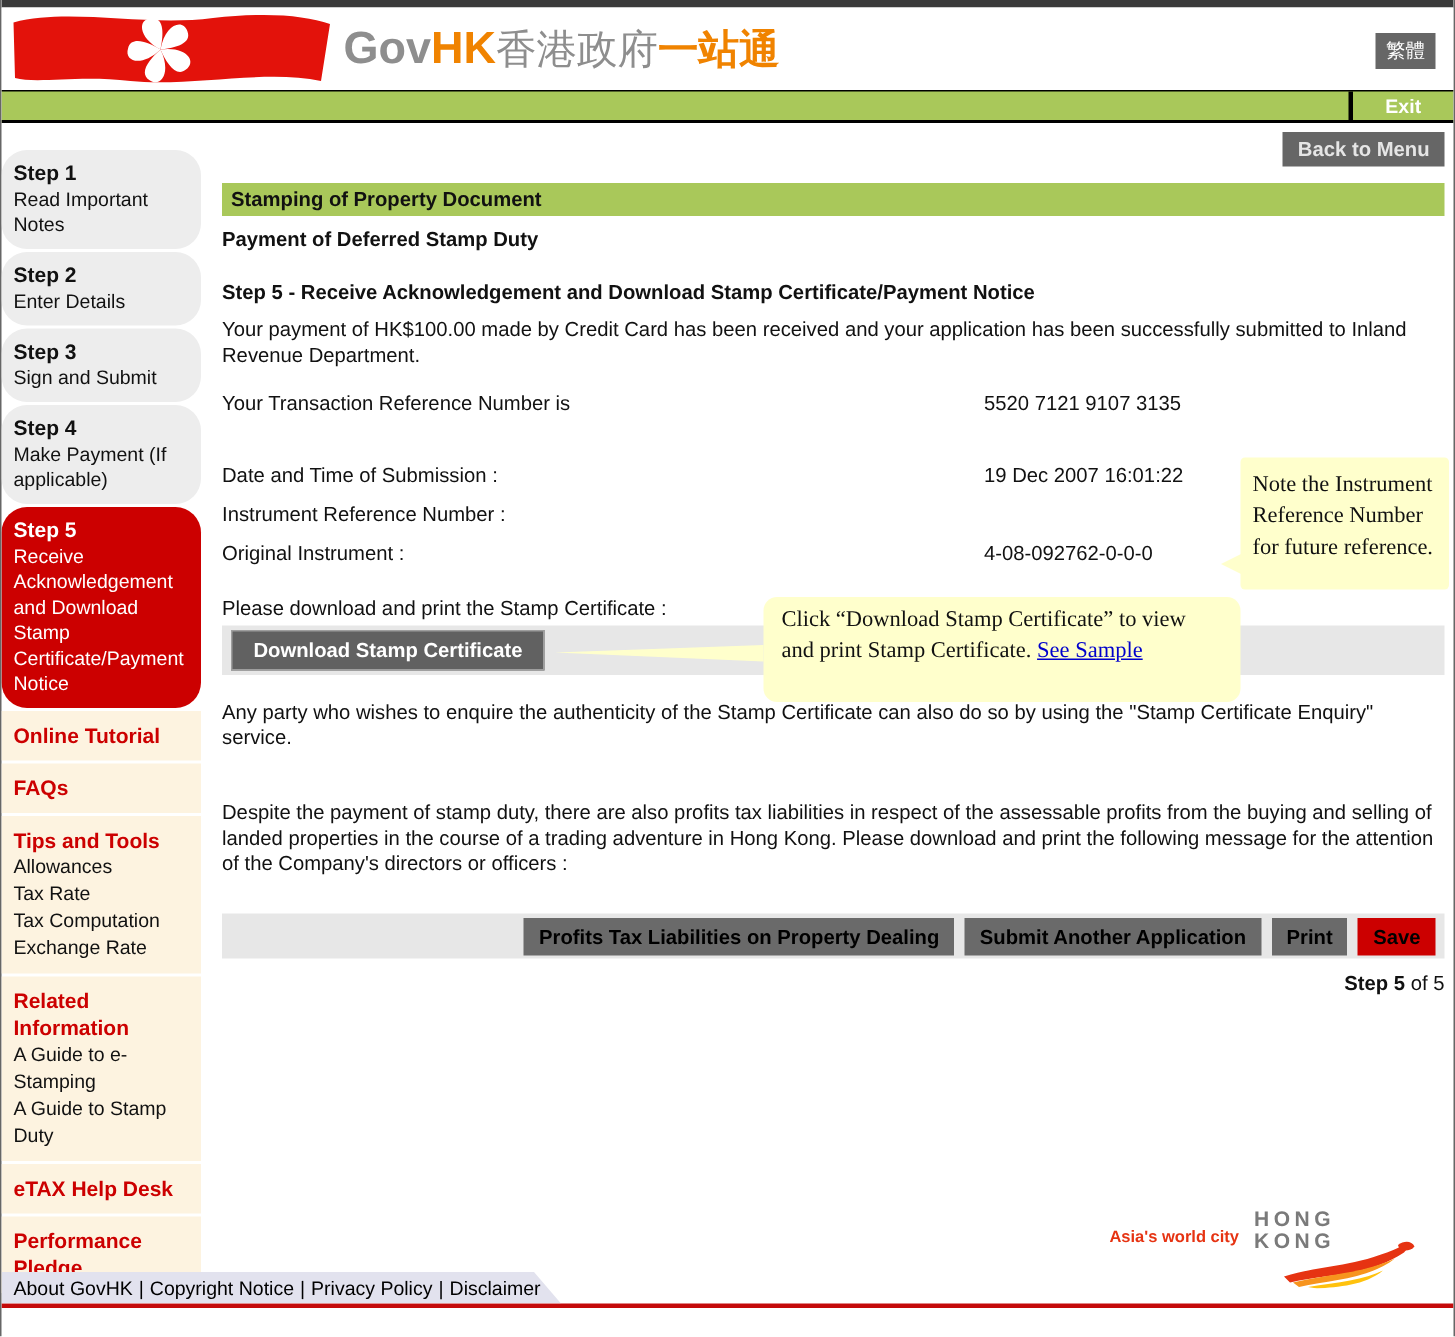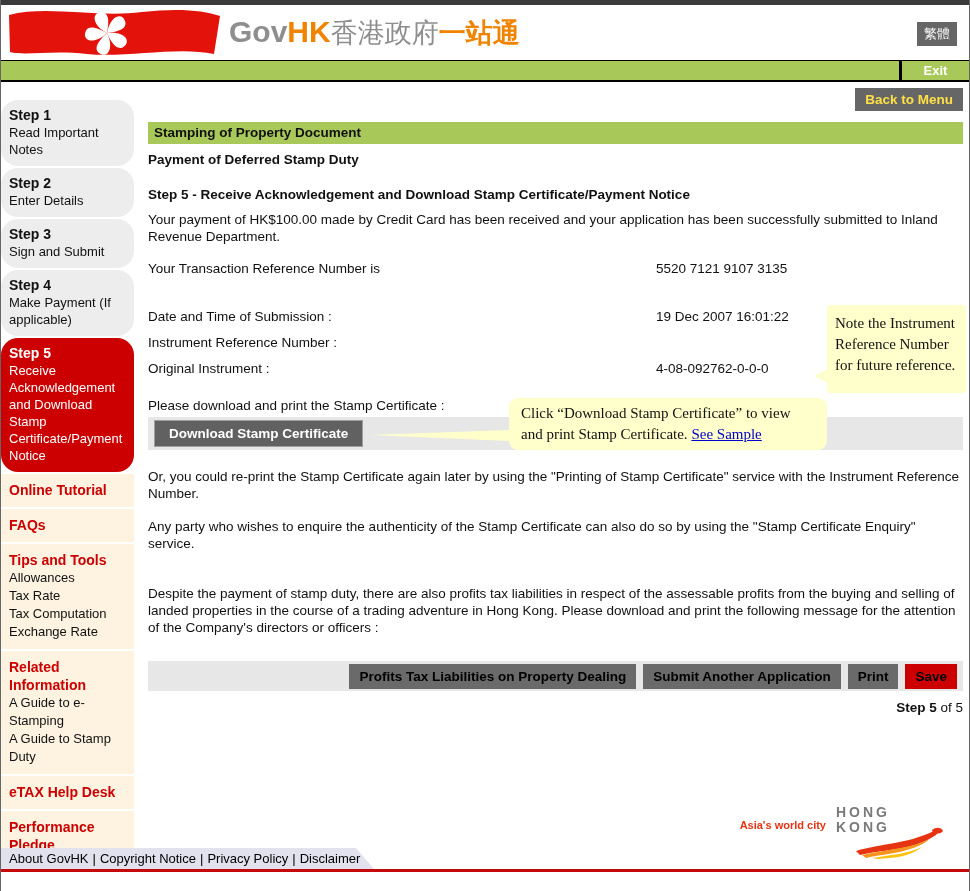--- a/index.html
+++ b/index.html
@@ -28,21 +28,21 @@
   .sb-item { padding:7px 4px 8px 8px; margin-bottom:2px; font-size:13px; line-height:17px; overflow-wrap:break-word; }
   .sb-step { background:#ededed;border-radius:17px; }
   .sb-step .t { font-weight:bold; font-size:14px; }
   .sb-step.active { background:#c00; color:#fff; }
   .sb-sec { background:#fdf3e0; }
   .sb-sec .h { color:#c00; font-weight:bold; font-size:14px; line-height:18px; cursor:pointer; }
   .sb-sec .lnk { color:#111; line-height:18px; cursor:pointer; }
 
   main.main { position:relative; width:815px; margin-left:14px; flex:none; }
   .back-row { margin-top:6px; text-align:right; }
-  .gbtn { display:inline-block; background:#666; color:#fde047; font-weight:bold; font-size:13.5px; padding:4px 10px; border:none; cursor:pointer; font-family:inherit; }
+  .gbtn { display:inline-block; background:#666; color:#e5e5e5; font-weight:bold; font-size:13.5px; padding:4px 10px; border:none; cursor:pointer; font-family:inherit; }
   .titlebar { margin-top:11px; height:22px; line-height:22px; background:#a9c85a; font-weight:bold; font-size:13.5px; padding-left:6px; }
   .subtitle { margin-top:8px; font-weight:bold; font-size:13.5px; }
   .stepheading { margin-top:20px; font-weight:bold; font-size:13.5px; }
   .para { margin-top:0; font-size:13.5px; line-height:17px; }
   .intro { margin-top:9px; }
   .p1 { margin-top:18px; } .p2 { margin-top:16px; } .p3 { margin-top:33px; }
   .row { display:flex; font-size:13.5px; }
   .row .lbl { width:508px; flex:none; }
   .row .val { flex:1; }
   .txnrow { margin-top:16px; }
@@ -54,21 +54,21 @@
   .actionband { margin-top:25px; height:30px; background:#e7e7e7; display:flex; align-items:center; justify-content:flex-end; gap:7px; padding-right:6px; }
   .abtn { background:#6a6a6a; color:#000000; font-weight:bold; font-size:13.5px; padding:5px 10px; border:none; cursor:pointer; font-family:inherit; white-space:nowrap; }
   .abtn.save { background:#c00; }
   .stepind { margin-top:9px; text-align:right; font-size:13.5px; }
   .stepind b { font-weight:bold; }
 
   
   .ynote { position:absolute; background:#ffffcc; font-family:"Liberation Serif","DejaVu Serif",serif; font-size:15px; line-height:21px; }
   .note-right { top:223px; left:679px; width:139px; min-height:88px; padding:8px 8px; border-radius:3px; }
   .note-right .tail { position:absolute; left:-13px; bottom:10px; width:0; height:0; border-top:7px solid transparent; border-bottom:7px solid transparent; border-right:14px solid #ffffcc; }
-  .callout { top:316px; left:361px; width:318px; height:52px; padding:5px 12px; border-radius:9px; }
+  .callout { top:316px; left:361px; width:318px; height:70px; padding:5px 12px; border-radius:9px; }
   .callout .tail { position:absolute; right:100%; top:32px; width:0; height:0; border-top:5px solid transparent; border-bottom:6px solid transparent; border-right:139px solid #ffffcc; }
   .samplelink { color:#0000cc; text-decoration:underline; cursor:pointer; }
 
   
   .brand { position:absolute; top:805px; right:25px; display:flex; align-items:flex-start; }
   .brand .tagline { color:#e63312; font-size:11px; font-weight:bold; margin-top:14px; margin-right:10px; }
   .brand .hkname { color:#7a7a7a; font-weight:bold; font-size:14px; letter-spacing:3px; line-height:15px; }
   .brand .dragon { margin-left:-38px; margin-top:20px; }
 
   .bottombar { height:21px; background:#e2e2ee; width:385px; clip-path:polygon(0 0, 355px 0, 373px 100%, 0 100%); font-size:13px; line-height:21px; padding-left:8px; color:#000; }
@@ -191,21 +191,20 @@
           <span class="lbl">Original Instrument :</span>
           <span class="val">4-08-092762-0-0-0</span>
         </div>
       </div>
 
       <div class="dl-label">Please download and print the Stamp Certificate :</div>
       <div class="grayband">
         <button class="dl-btn">Download Stamp Certificate</button>
       </div>
 
-      <p class="para p1">Or, you could re-print the Stamp Certificate again later by using the "Printing of Stamp Certificate" service with the Instrument Reference Number.</p>
       <p class="para p2">Any party who wishes to enquire the authenticity of the Stamp Certificate can also do so by using the "Stamp Certificate Enquiry" service.</p>
       <p class="para p3">Despite the payment of stamp duty, there are also profits tax liabilities in respect of the assessable profits from the buying and selling of landed properties in the course of a trading adventure in Hong Kong. Please download and print the following message for the attention of the Company's directors or officers :</p>
 
       <div class="actionband">
         <button class="abtn">Profits Tax Liabilities on Property Dealing</button>
         <button class="abtn">Submit Another Application</button>
         <button class="abtn">Print</button>
         <button class="abtn save">Save</button>
       </div>
 

